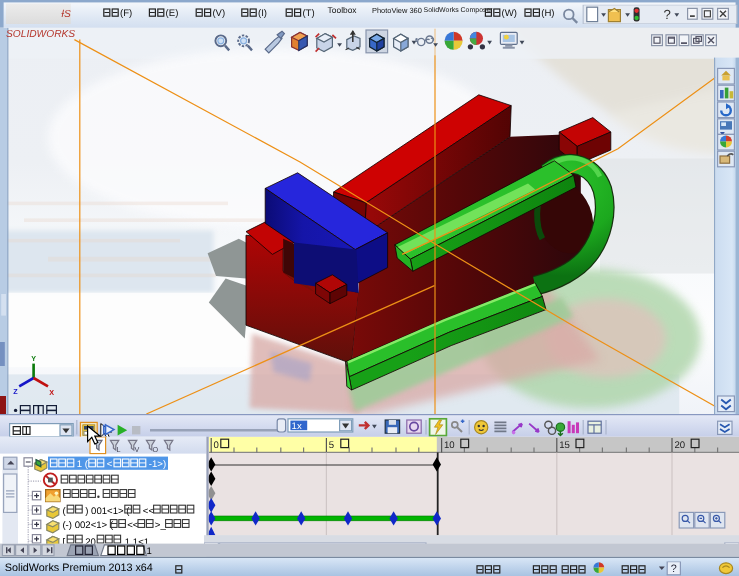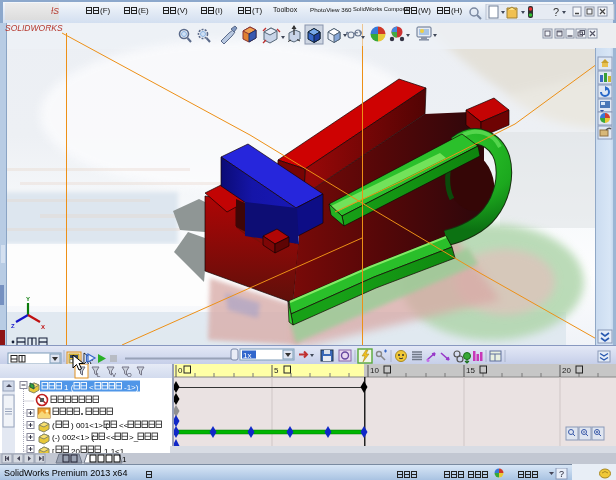--- a/index.html
+++ b/index.html
@@ -8,21 +8,21 @@
 #tbar{left:0;top:0;width:616px;height:23px;background:linear-gradient(#f4f7fb,#dfe8f4 60%,#d3dff0);border-top:2px solid #8ca8cc;border-left:3px solid #8ca8cc;border-right:3px solid #8ca8cc;box-sizing:border-box}
 #logo{left:5px;top:3px;width:54px;height:17px;background:linear-gradient(#ececec,#dcdcdc);color:#b5382e;font-weight:normal;font-style:italic;font-size:8.5px;line-height:17px;text-align:right}
 .mi{position:absolute;top:6px;font-size:8px;color:#111}
 
 #mm{left:0;top:345px;width:538px;height:119px}
 #mmtool{position:absolute;left:0;top:0;width:616px;height:19px;background:linear-gradient(#e3e8f6,#c6cfe9);border-top:1px solid #8898c0;box-sizing:border-box}
 #tree{position:absolute;left:0;top:19px;width:172px;height:100px;background:#fff}
 #filtrow{position:absolute;left:0;top:0;width:172px;height:14px;background:linear-gradient(#e6ebf6,#d2dbee)}
 #tl{position:absolute;left:172px;top:19px;width:444px;height:100px;background:#eae2e2}
 #tabs{left:0;top:453px;width:616px;height:11px;background:#c2c7d2}
-#sbar{left:0;top:464px;width:572px;height:16px;background:linear-gradient(#d8e6f6,#a9c3e2);border-top:1px solid #7a8aa0;box-sizing:border-box;font-size:9px;color:#000}
+#sbar{left:0;top:464px;width:616px;height:16px;background:linear-gradient(#d8e6f6,#a9c3e2);border-top:1px solid #7a8aa0;box-sizing:border-box;font-size:9px;color:#000}
 </style></head>
 <body>
 <div id="w">
 
 <svg class="abs" id="vpsvg" style="left:0;top:23px" width="616" height="322" viewBox="0 23 616 322">
 <defs>
 <linearGradient id="bg" x1="0" y1="23" x2="0" y2="345" gradientUnits="userSpaceOnUse">
  <stop offset="0" stop-color="#eceff4"></stop>
           <stop offset=".35" stop-color="#edf0f4"></stop>
  <stop offset=".62" stop-color="#f8fafc"></stop>

